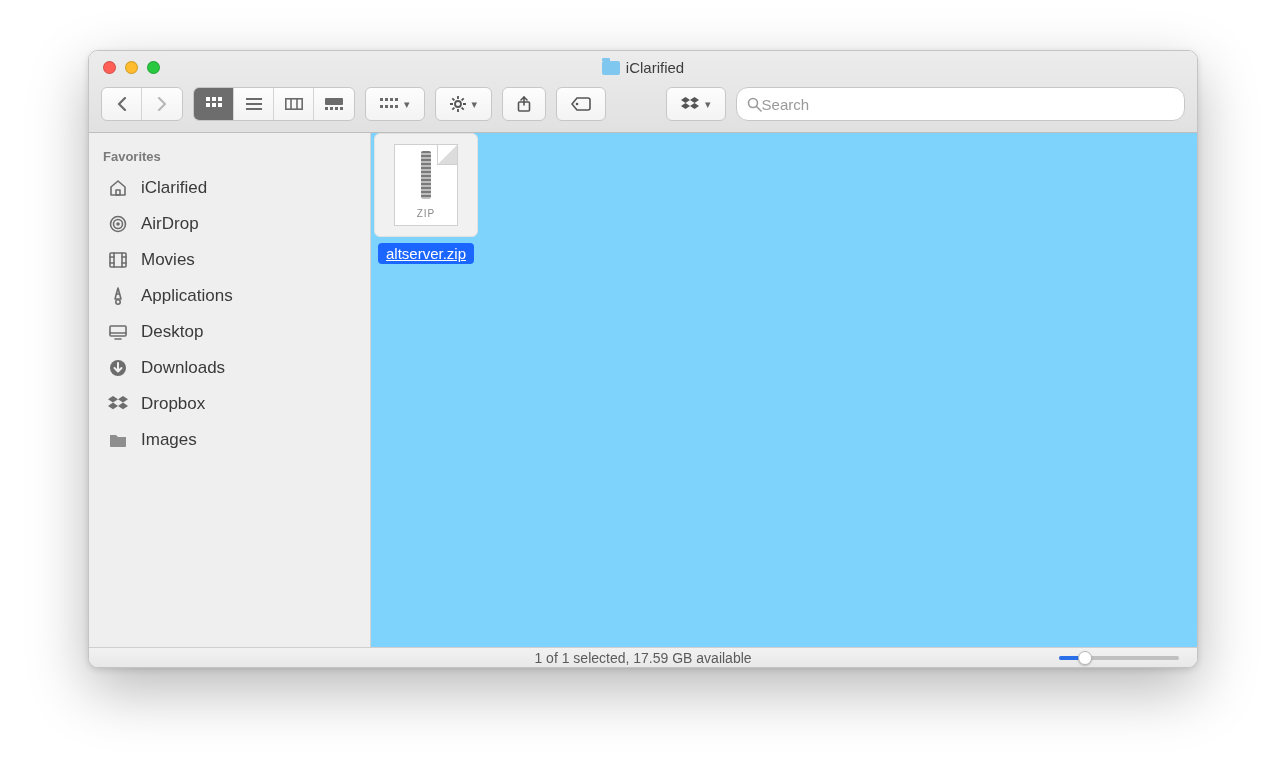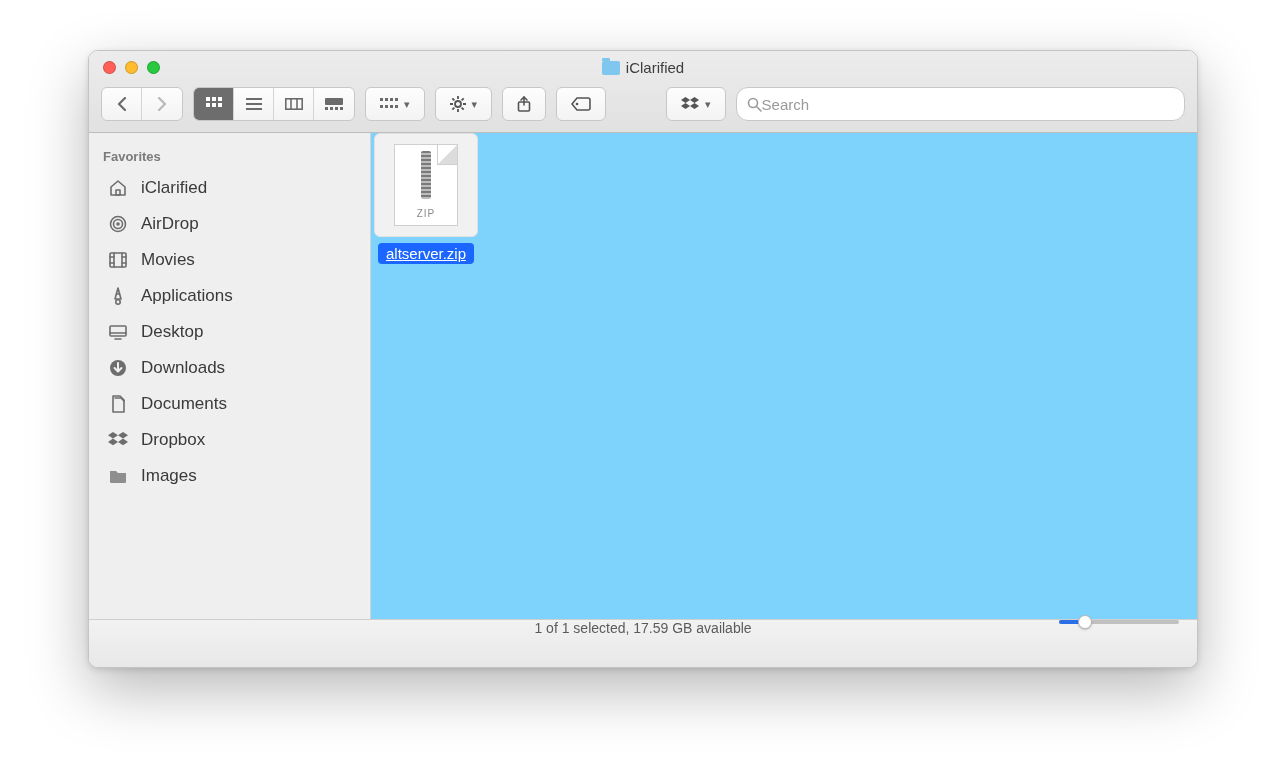--- a/index.html
+++ b/index.html
@@ -196,25 +196,25 @@
   .file-label {
     display: inline-block;
     background: #1a66ff;
     color: #fff;
     font-size: 15px;
     padding: 2px 8px;
     border-radius: 4px;
     text-decoration: underline;
   }
   .statusbar {
-    height: 48px;
+    height: 20px;
     background: linear-gradient(#f2f2f2,#e8e8e8);
     border-top: 1px solid #cfcfcf;
     display: flex;
-    align-items: flex-start;
+    align-items: center;
     justify-content: center;
     font-size: 14px;
     color: #5b5b5b;
     position: relative;
     flex-shrink: 0;
   }
   .zoom-slider {
     position: absolute;
     right: 18px;
     width: 120px; height: 4px;
@@ -448,29 +448,20 @@
             <span class="ic">
               <svg width="20" height="20" viewBox="0 0 20 20">
                 <circle cx="10" cy="10" r="8" fill="#6d6d6d"></circle>
                 <path stroke="#efefef" stroke-width="2" fill="none" stroke-linecap="round" stroke-linejoin="round" d="M10 5 V13 M6.5 10 L10 13.5 L13.5 10"></path>
               </svg>
             </span>
             <span>Downloads</span>
           </div>
           <div class="sb-item">
             <span class="ic">
-              <svg width="20" height="20" viewBox="0 0 20 20">
-                <path stroke="#6d6d6d" stroke-width="1.6" fill="none" stroke-linecap="round" stroke-linejoin="round" d="M5 2 H12 L16 6 V18 H5 Z"></path>
-                <path stroke="#6d6d6d" stroke-width="1.6" fill="none" stroke-linecap="round" stroke-linejoin="round" d="M7 4 H13 L16 7"></path>
-              </svg>
-            </span>
-            <span>Documents</span>
-          </div>
-          <div class="sb-item">
-            <span class="ic">
               <svg width="20" height="16" viewBox="0 0 20 16">
                 <g fill="#6d6d6d">
                   <polygon points="5,0 10,3.3 5,6.6 0,3.3"></polygon>
                   <polygon points="15,0 20,3.3 15,6.6 10,3.3"></polygon>
                   <polygon points="5,6.6 10,9.9 5,13.2 0,9.9"></polygon>
                   <polygon points="15,6.6 20,9.9 15,13.2 10,9.9"></polygon>
                 </g>
               </svg>
             </span>
             <span>Dropbox</span>

